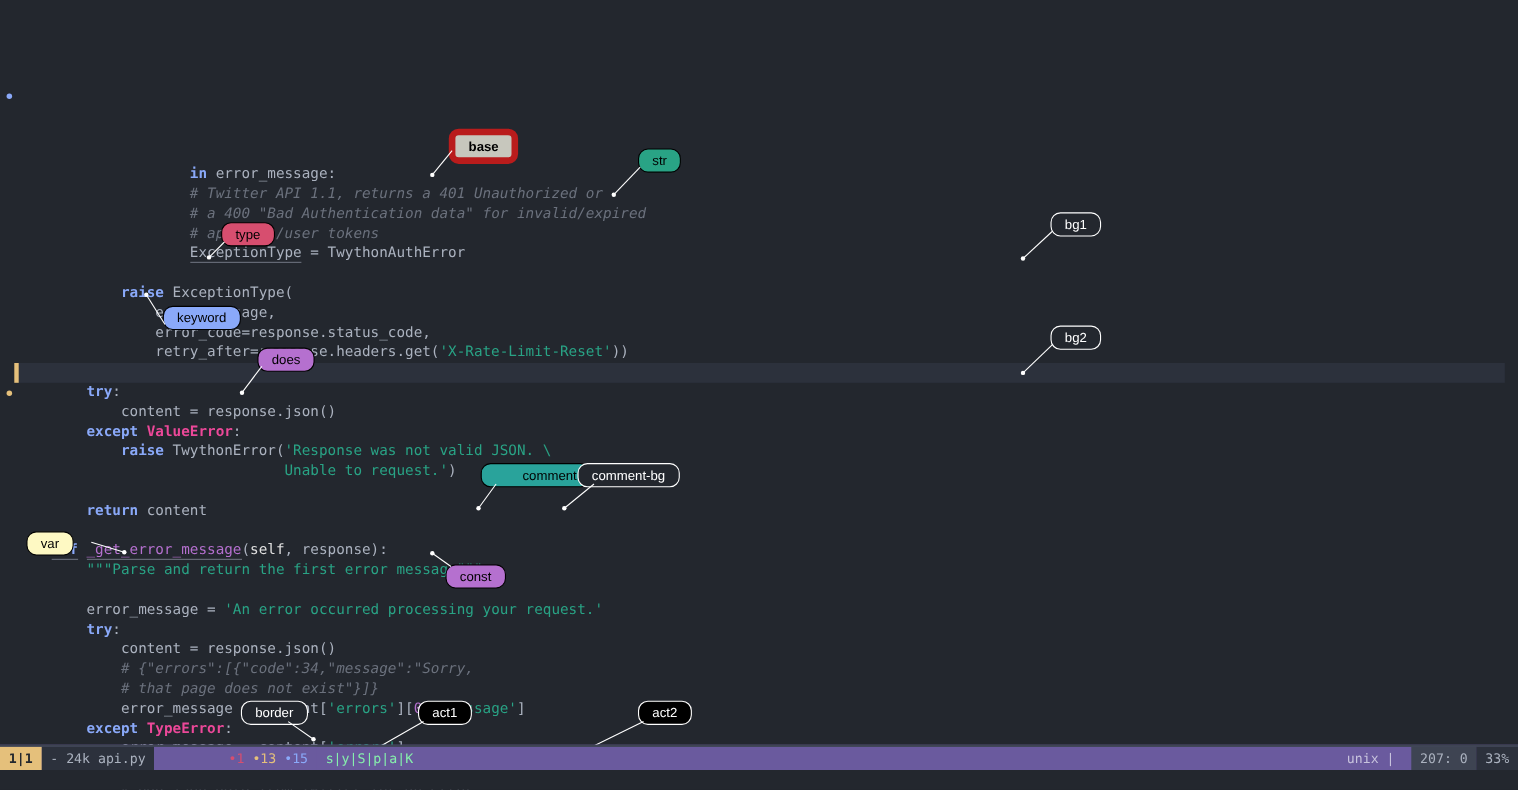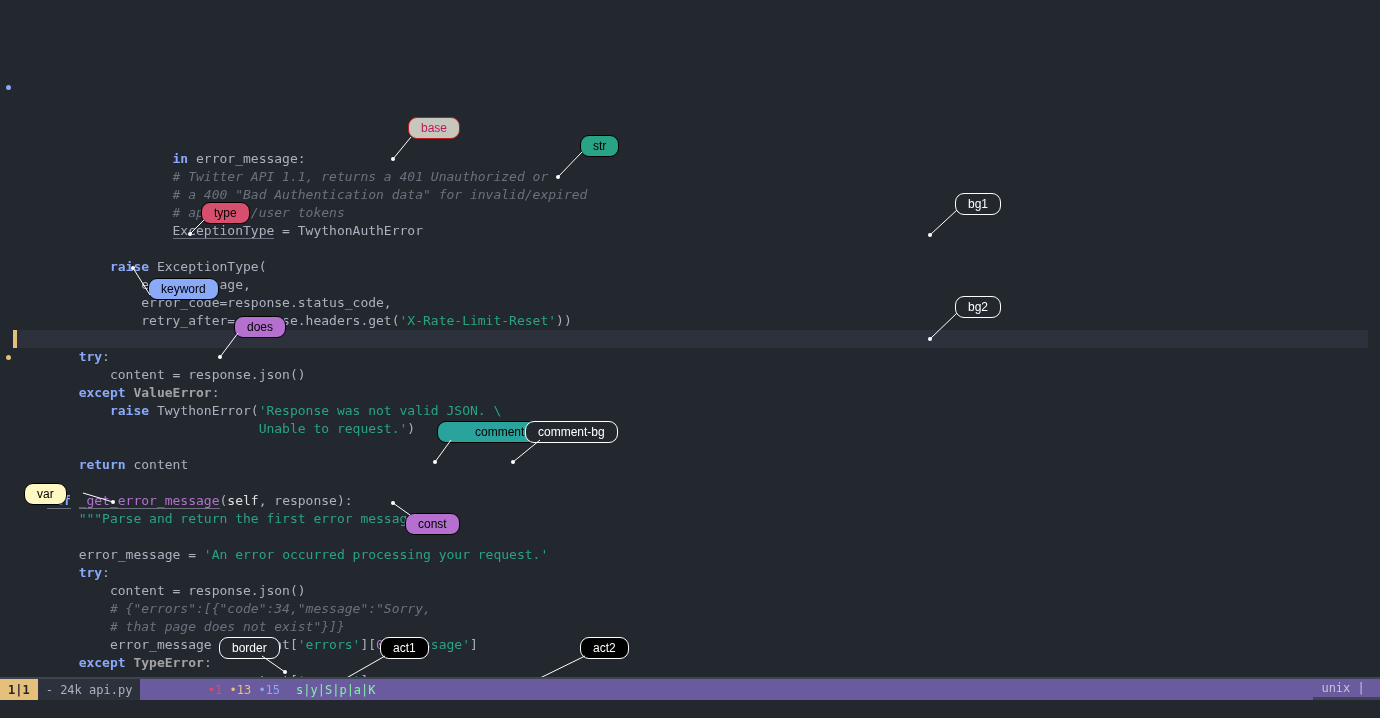--- a/index.html
+++ b/index.html
@@ -45,21 +45,21 @@
 }
 .hl-gutter {
   position: absolute;
   left: 13px;
   width: 4px;
   height: 18px;
   background: #e5c07b;
 }
 .code { position: relative; }
 .kw { color: #8aa9f9; font-weight: bold; }
-.ty { color: #a3a3a3; font-weight: bold; }
+.ty { color: #ec4899; font-weight: bold; }
 .str { color: #29a385; }
 .cmt { color: #6b717d; font-style: italic; }
 .fn { color: #b570cf; }
 .self { color: #e0e0e0; }
 .const { color: #b570cf; }
 .underlined { border-bottom: 1px solid #6b717d; }
 
 .statusbar {
   position: absolute;
   bottom: 18px;
@@ -79,40 +79,40 @@
   padding: 0 8px;
 }
 .sb-winnum { background: #e5c07b; color: #23272e; font-weight: bold; }
 .sb-file { background: #2c313c; color: #abb2bf; }
 .sb-python { background: #3e4452; color: #abb2bf; margin-top: 28px; }
 .sb-lint { background: #6a5a9e; }
 .sb-lint .d1 { color: #d74e6f; }
 .sb-lint .d2 { color: #e5c07b; }
 .sb-lint .d3 { color: #8aa9f9; }
 .sb-style { color: #86efac; }
-.sb-right { margin-left: auto; display: flex; flex-direction: column; }
+.sb-right { margin-left: auto; display: flex; }
 .sb-pos { background: #3e4452; color: #abb2bf; }
 .sb-pct { background: #2c313c; color: #abb2bf; }
 
 .bottom-pad {
   position: absolute;
   bottom: 0; left: 0; right: 0; height: 18px;
   background: #23272e;
 }
 
 .label {
   position: absolute;
   padding: 2px 12px;
   border-radius: 9px;
   font-size: 12px;
   font-family: 'Helvetica Neue', Arial, sans-serif;
   line-height: 16px;
   white-space: nowrap;
 }
-.lbl-base   { background: #c7c7bd; color: #be185d; border: 1px solid #b91c1c; }
+.lbl-base   { background: #c7c7bd; color: #000000; border: 6px solid #b91c1c; font-weight: bold; }
 .lbl-str    { background: #29a385; color: #000; border: 1px solid #000; }
 .lbl-type   { background: #d74e6f; color: #000; border: 1px solid #000; }
 .lbl-keyword{ background: #8aa9f9; color: #000; border: 1px solid #000; }
 .lbl-func   { background: #b570cf; color: #000; border: 1px solid #000; }
 .lbl-var    { background: #fef9c3; color: #000; border: 1px solid #000; }
 .lbl-comment{ background: #29a39b; color: #000; border: 1px solid #000; padding-left: 37px; }
 .lbl-commentbg{ background: #23272e; color: #fff; border: 1px solid #fff; }
 .lbl-const  { background: #b570cf; color: #000; border: 1px solid #000; }
 .lbl-border { background: #23272e; color: #fff; border: 1px solid #fff; }
 .lbl-act1   { background: #000; color: #fff; border: 1px solid #fff; }

